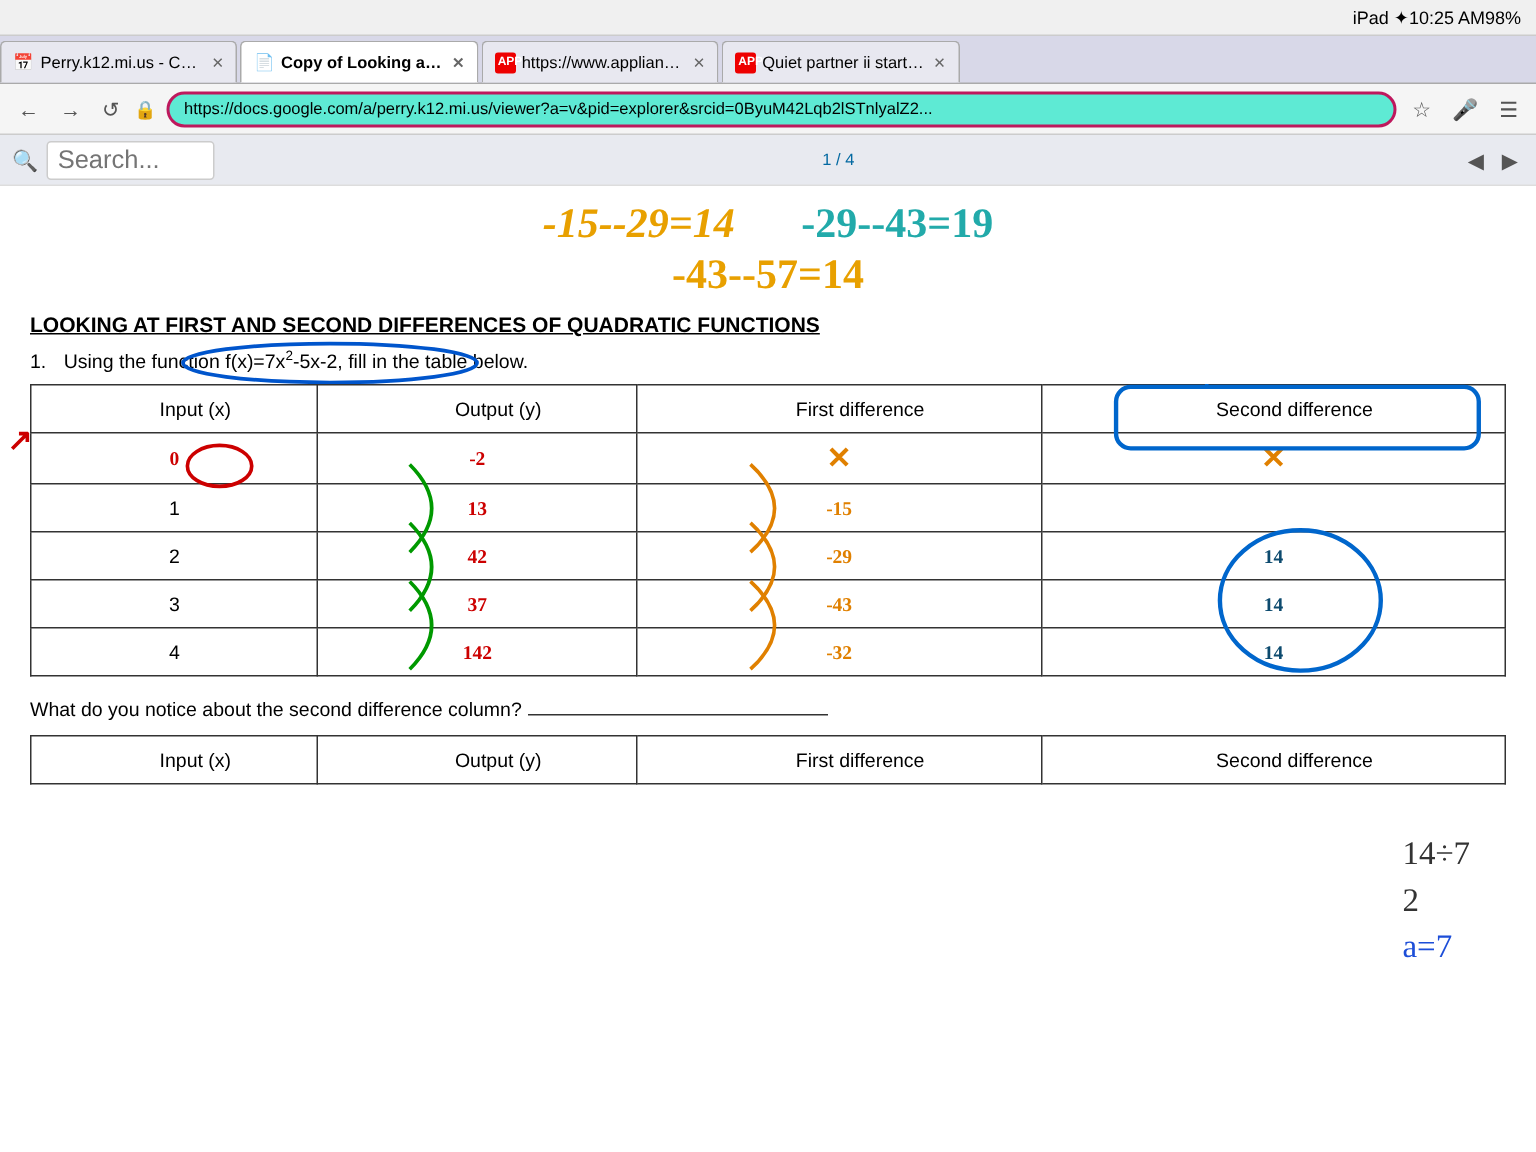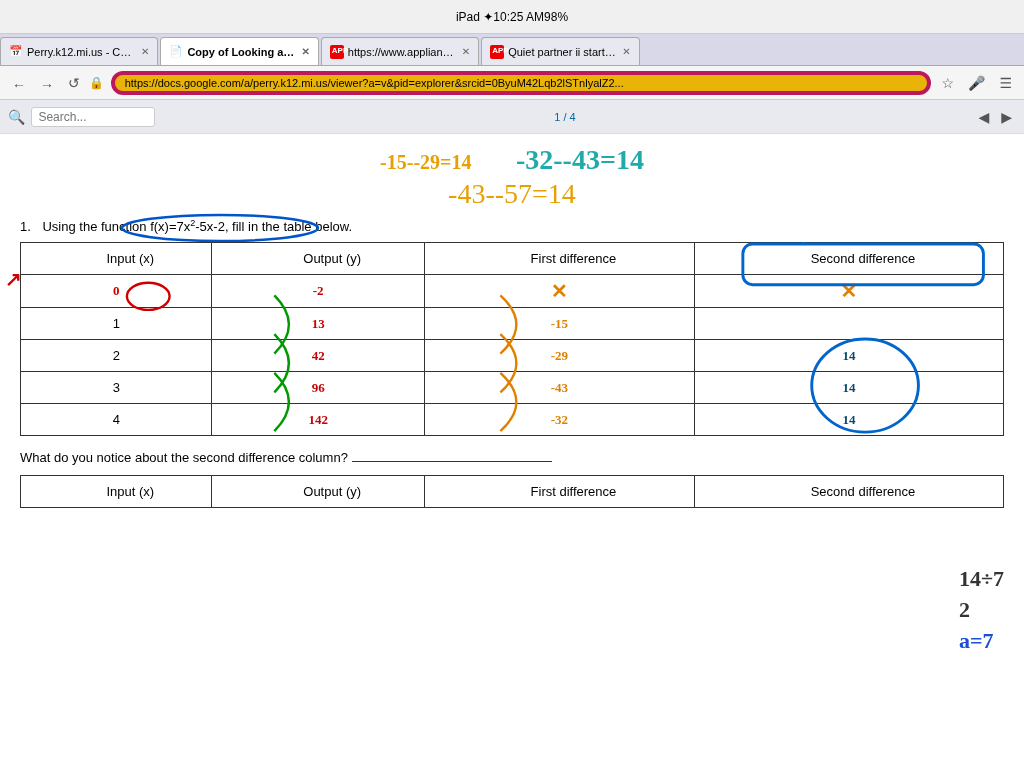--- a/index.html
+++ b/index.html
@@ -2,26 +2,26 @@
 <html><head>
   <meta charset="utf-8">
   <style>
     * { margin: 0; padding: 0; box-sizing: border-box; }
     body { width: 1024px; height: 768px; overflow: hidden; font-family: Arial, sans-serif; background: #fff; }
 
     
     .status-bar {
       background: #f0f0f0;
       display: flex;
-      justify-content: center;
+      justify-content: flex-end;
       align-items: center;
       padding: 2px 10px;
       font-size: 12px;
       border-bottom: 1px solid #ccc;
-      height: 34px;
+      height: 24px;
     }
     .tabs-bar {
       background: #d8d8e8;
       display: flex;
       align-items: flex-end;
       height: 32px;
       border-bottom: 1px solid #aaa;
       padding-top: 4px;
     }
     .tab {
@@ -69,41 +69,41 @@
     .nav-btn {
       background: none;
       border: none;
       cursor: pointer;
       font-size: 14px;
       color: #555;
       padding: 2px 4px;
     }
     .address-bar {
       flex: 1;
-      border: 4px solid #be185d;
+      border: 2px solid #be185d;
       border-radius: 12px;
       padding: 3px 10px;
       font-size: 11px;
-      background: #eab308;
+      background: #5eead4;
       height: 24px;
     }
     .search-bar {
       background: #e8eaf0;
       display: flex;
       align-items: center;
       padding: 4px 8px;
       height: 34px;
       border-bottom: 1px solid #ddd;
       gap: 6px;
     }
     .search-input {
       border: 1px solid #ccc;
       padding: 2px 6px;
-      font-size: 12px;
-      width: 124px;
+      font-size: 17px;
+      width: 112px;
       border-radius: 3px;
     }
     .page-counter {
       flex: 1;
       text-align: center;
       font-size: 11px;
       color: #0369a1;
     }
     .nav-arrows {
       display: flex;
@@ -116,23 +116,23 @@
       padding: 10px 20px 10px 20px;
       overflow: hidden;
       height: calc(768px - 22px - 32px - 34px - 34px);
     }
 
     
     .math-top {
       text-align: center;
       margin-bottom: 8px;
     }
-    .eq1 { color: #e8a000; font-size: 20px; font-weight: bold; font-family: 'Comic Sans MS', cursive; display: inline-block; margin-right: 40px; }
+    .eq1 { color: #e8a000; font-size: 28px; font-weight: bold; font-family: 'Comic Sans MS', cursive; display: inline-block; margin-right: 40px; font-style: italic; }
     .eq2 { color: #2aa; font-size: 28px; font-weight: bold; font-family: 'Comic Sans MS', cursive; display: inline-block; }
-    .eq3 { color: #e8a000; font-size: 28px; font-weight: normal; font-family: 'Comic Sans MS', cursive; display: block; margin-top: 2px; }
+    .eq3 { color: #e8a000; font-size: 28px; font-weight: bold; font-family: 'Comic Sans MS', cursive; display: block; margin-top: 2px; }
 
     
     .doc-title {
       font-size: 14px;
       font-weight: bold;
       text-decoration: underline;
       margin-bottom: 8px;
       font-family: Arial, sans-serif;
     }
 
@@ -258,24 +258,25 @@
     <button class="nav-btn">◀</button>
     <button class="nav-btn">▶</button>
   </div>
 </div>
 
 <div class="doc-content">
   <div class="doc-area">
 
     <div class="math-top">
       <span class="eq1">-15--29=14</span>
-      <span class="eq2">-32--43=14</span>
+      <span class="eq2">-29--43=19</span>
       <span class="eq3">-43--57=14</span>
     </div>
 
+    <div class="doc-title">LOOKING AT FIRST AND SECOND DIFFERENCES OF QUADRATIC FUNCTIONS</div>
 
     <div class="question">
       <span style="margin-right:8px;">1.</span>
       <span>Using the function f(x)=7x<sup class="superscript">2</sup>-5x-2, fill in the table below.</span>
       
       <svg style="position:absolute;left:100px;top:-5px;width:200px;height:30px;pointer-events:none;">
         <ellipse cx="100" cy="15" rx="98" ry="13" fill="none" stroke="#0055cc" stroke-width="2.5"></ellipse>
       </svg>
     </div>
 
@@ -313,21 +314,21 @@
 
           <tr>
             <td>2</td>
             <td><span class="hw red">42</span></td>
             <td><span class="hw orange">-29</span></td>
             <td><span class="hw green">14</span></td>
           </tr>
 
           <tr>
             <td>3</td>
-            <td><span class="hw red">96</span></td>
+            <td><span class="hw red">37</span></td>
             <td><span class="hw orange">-43</span></td>
             <td><span class="hw green">14</span></td>
           </tr>
 
           <tr>
             <td>4</td>
             <td><span class="hw red">142</span></td>
             <td><span class="hw orange">-32</span></td>
             <td><span class="hw green">14</span></td>
           </tr>
@@ -350,21 +351,21 @@
 
         <path d="M780 -10 L790 -30 L800 -10" fill="none" stroke="#0066cc" stroke-width="2.5"></path>
         <line x1="790" y1="-30" x2="790" y2="2" stroke="#0066cc" stroke-width="2.5"></line>
 
         <path d="M700 -60 C730 -40, 780 -20, 790 0" fill="none" stroke="#0066cc" stroke-width="2"></path>
 
         <ellipse cx="115" cy="56" rx="22" ry="14" fill="none" stroke="#cc0000" stroke-width="2.5"></ellipse>
       </svg>
     </div>
 
-    <div style="position:absolute;right:0;top:420px;font-family:'Comic Sans MS',cursive;font-weight:bold;font-size:22px;color:#333;line-height:1.4;margin-left:28px;">
+    <div style="position:absolute;right:24px;top:420px;font-family:'Comic Sans MS',cursive;font-weight:normal;font-size:22px;color:#333;line-height:1.4;margin-left:28px;">
       <div>14÷7</div>
       <div>2</div>
       <div style="color:#1d4ed8;">a=7</div>
     </div>
 
     <div style="font-size:13px;margin-bottom:10px;">
       <span>What do you notice about the second difference column?</span>
       <span class="blank-line"></span>
     </div>
 

